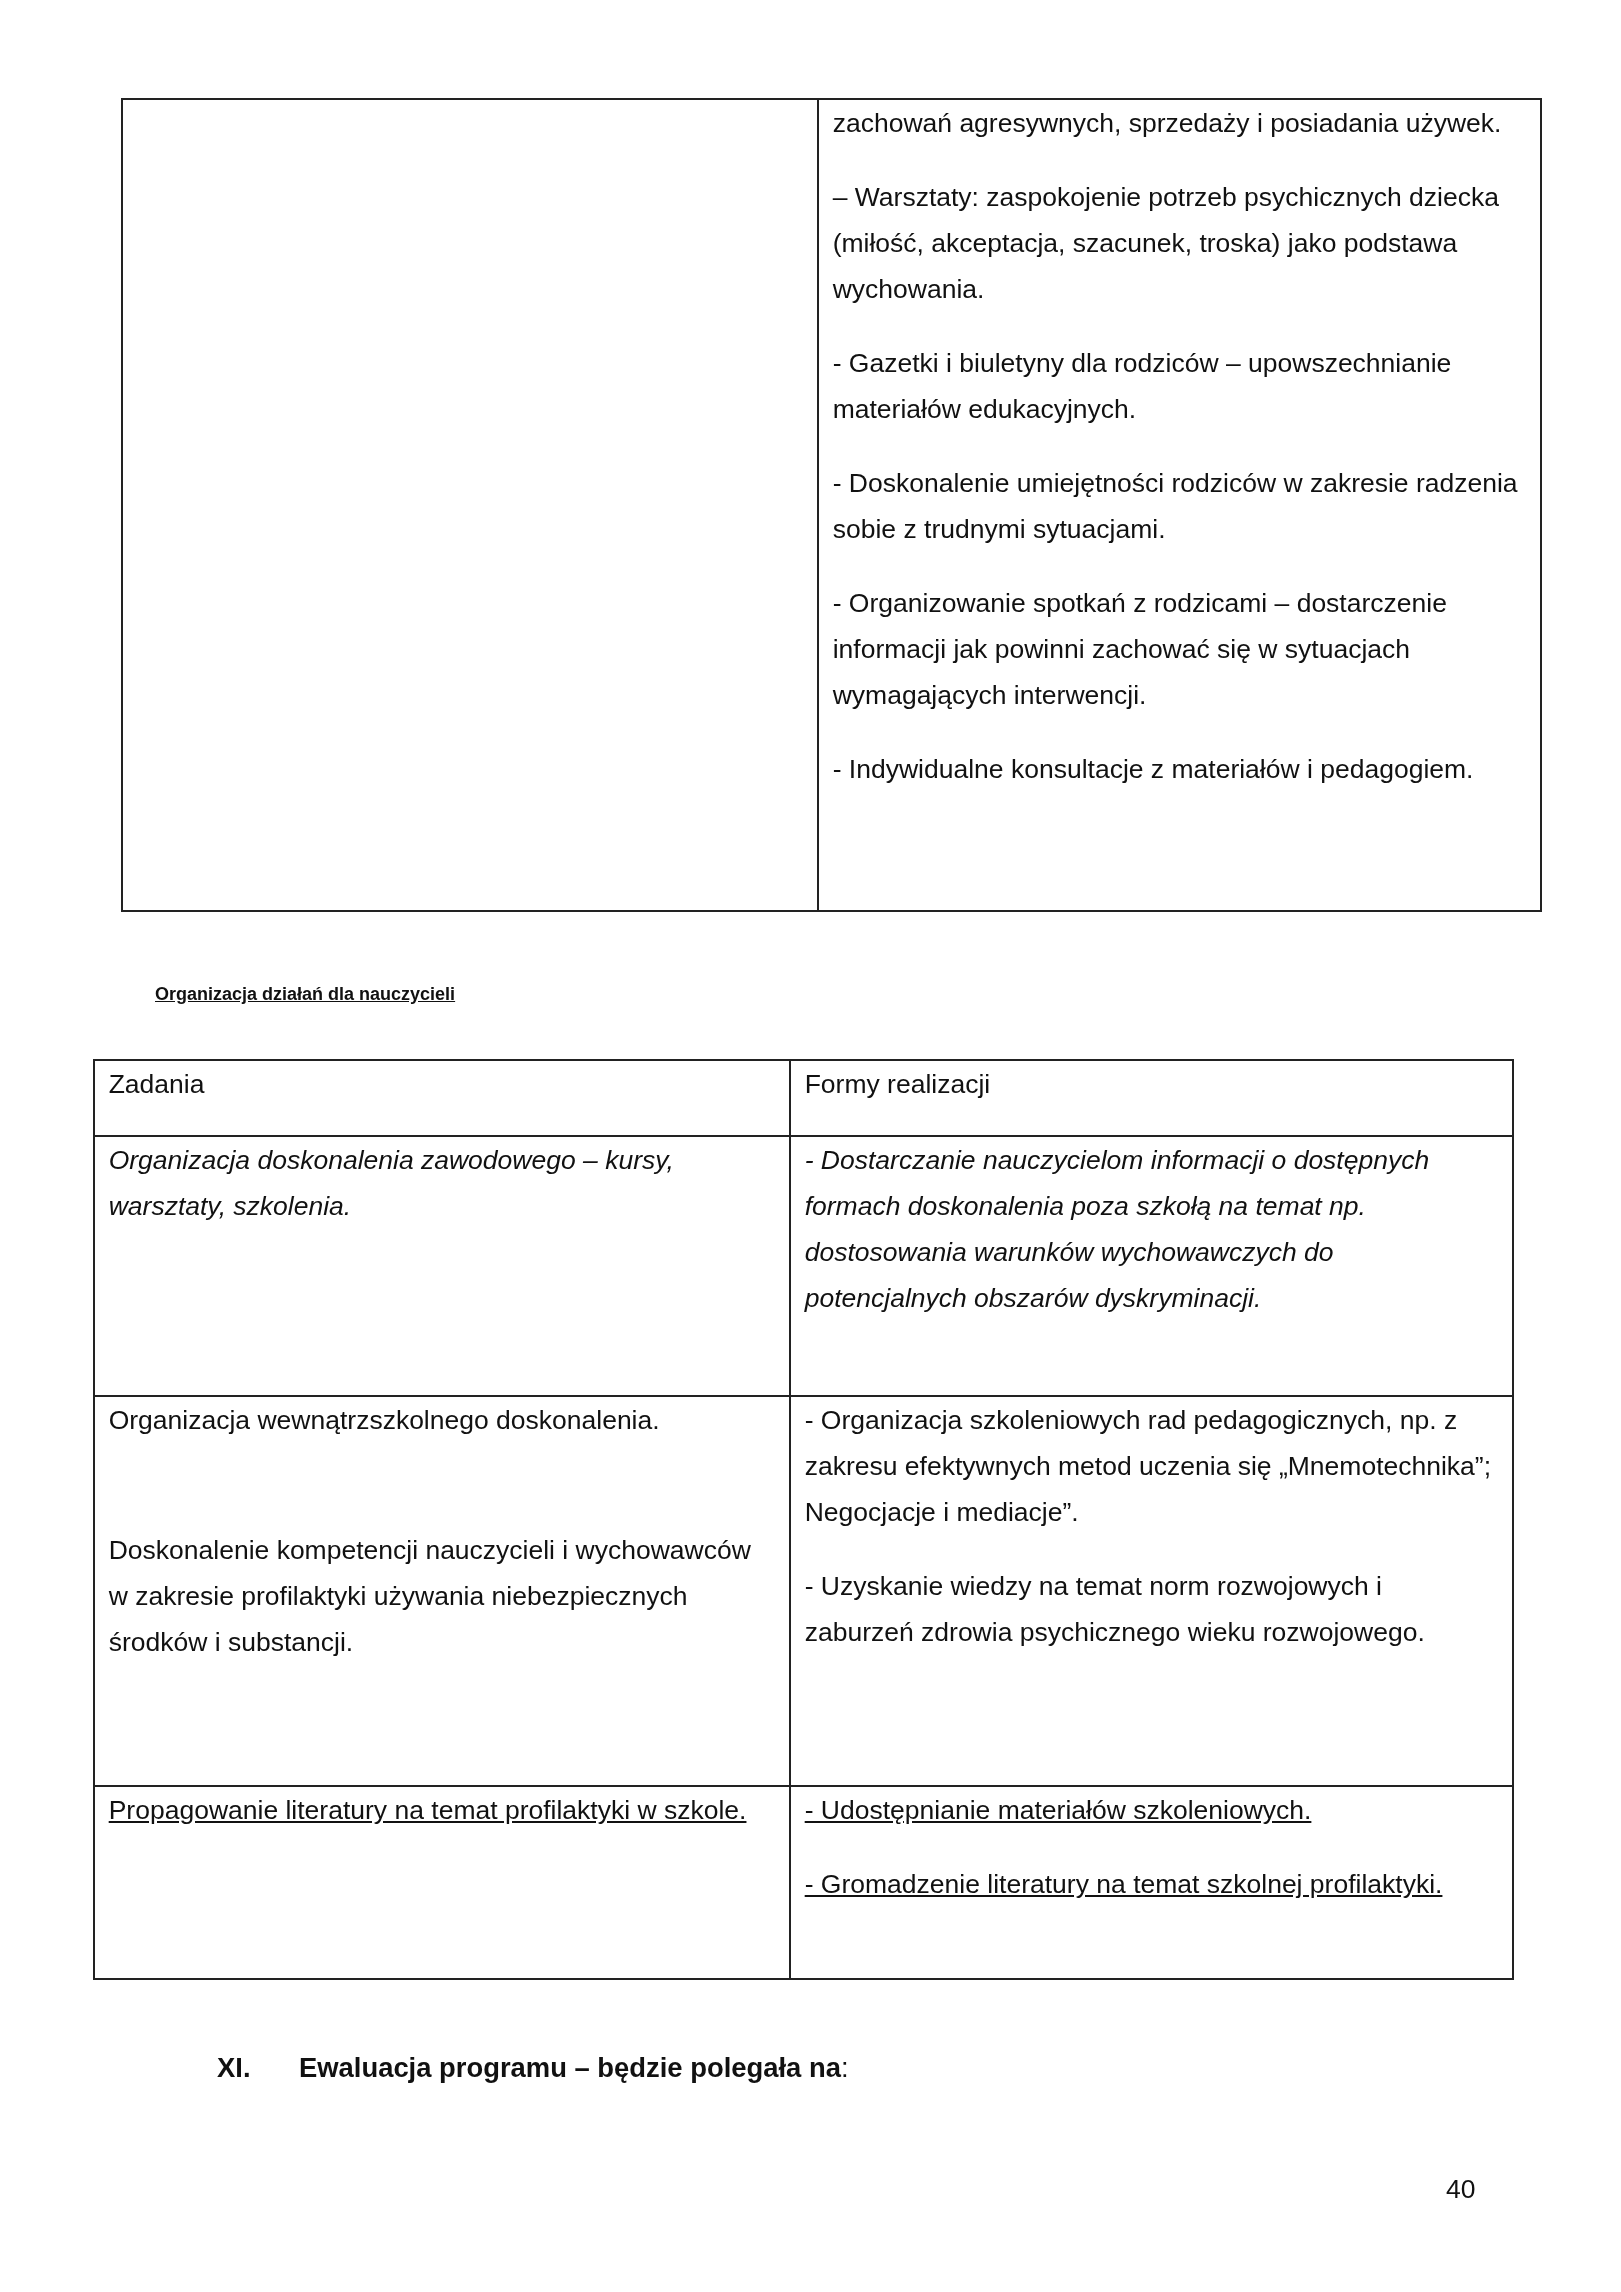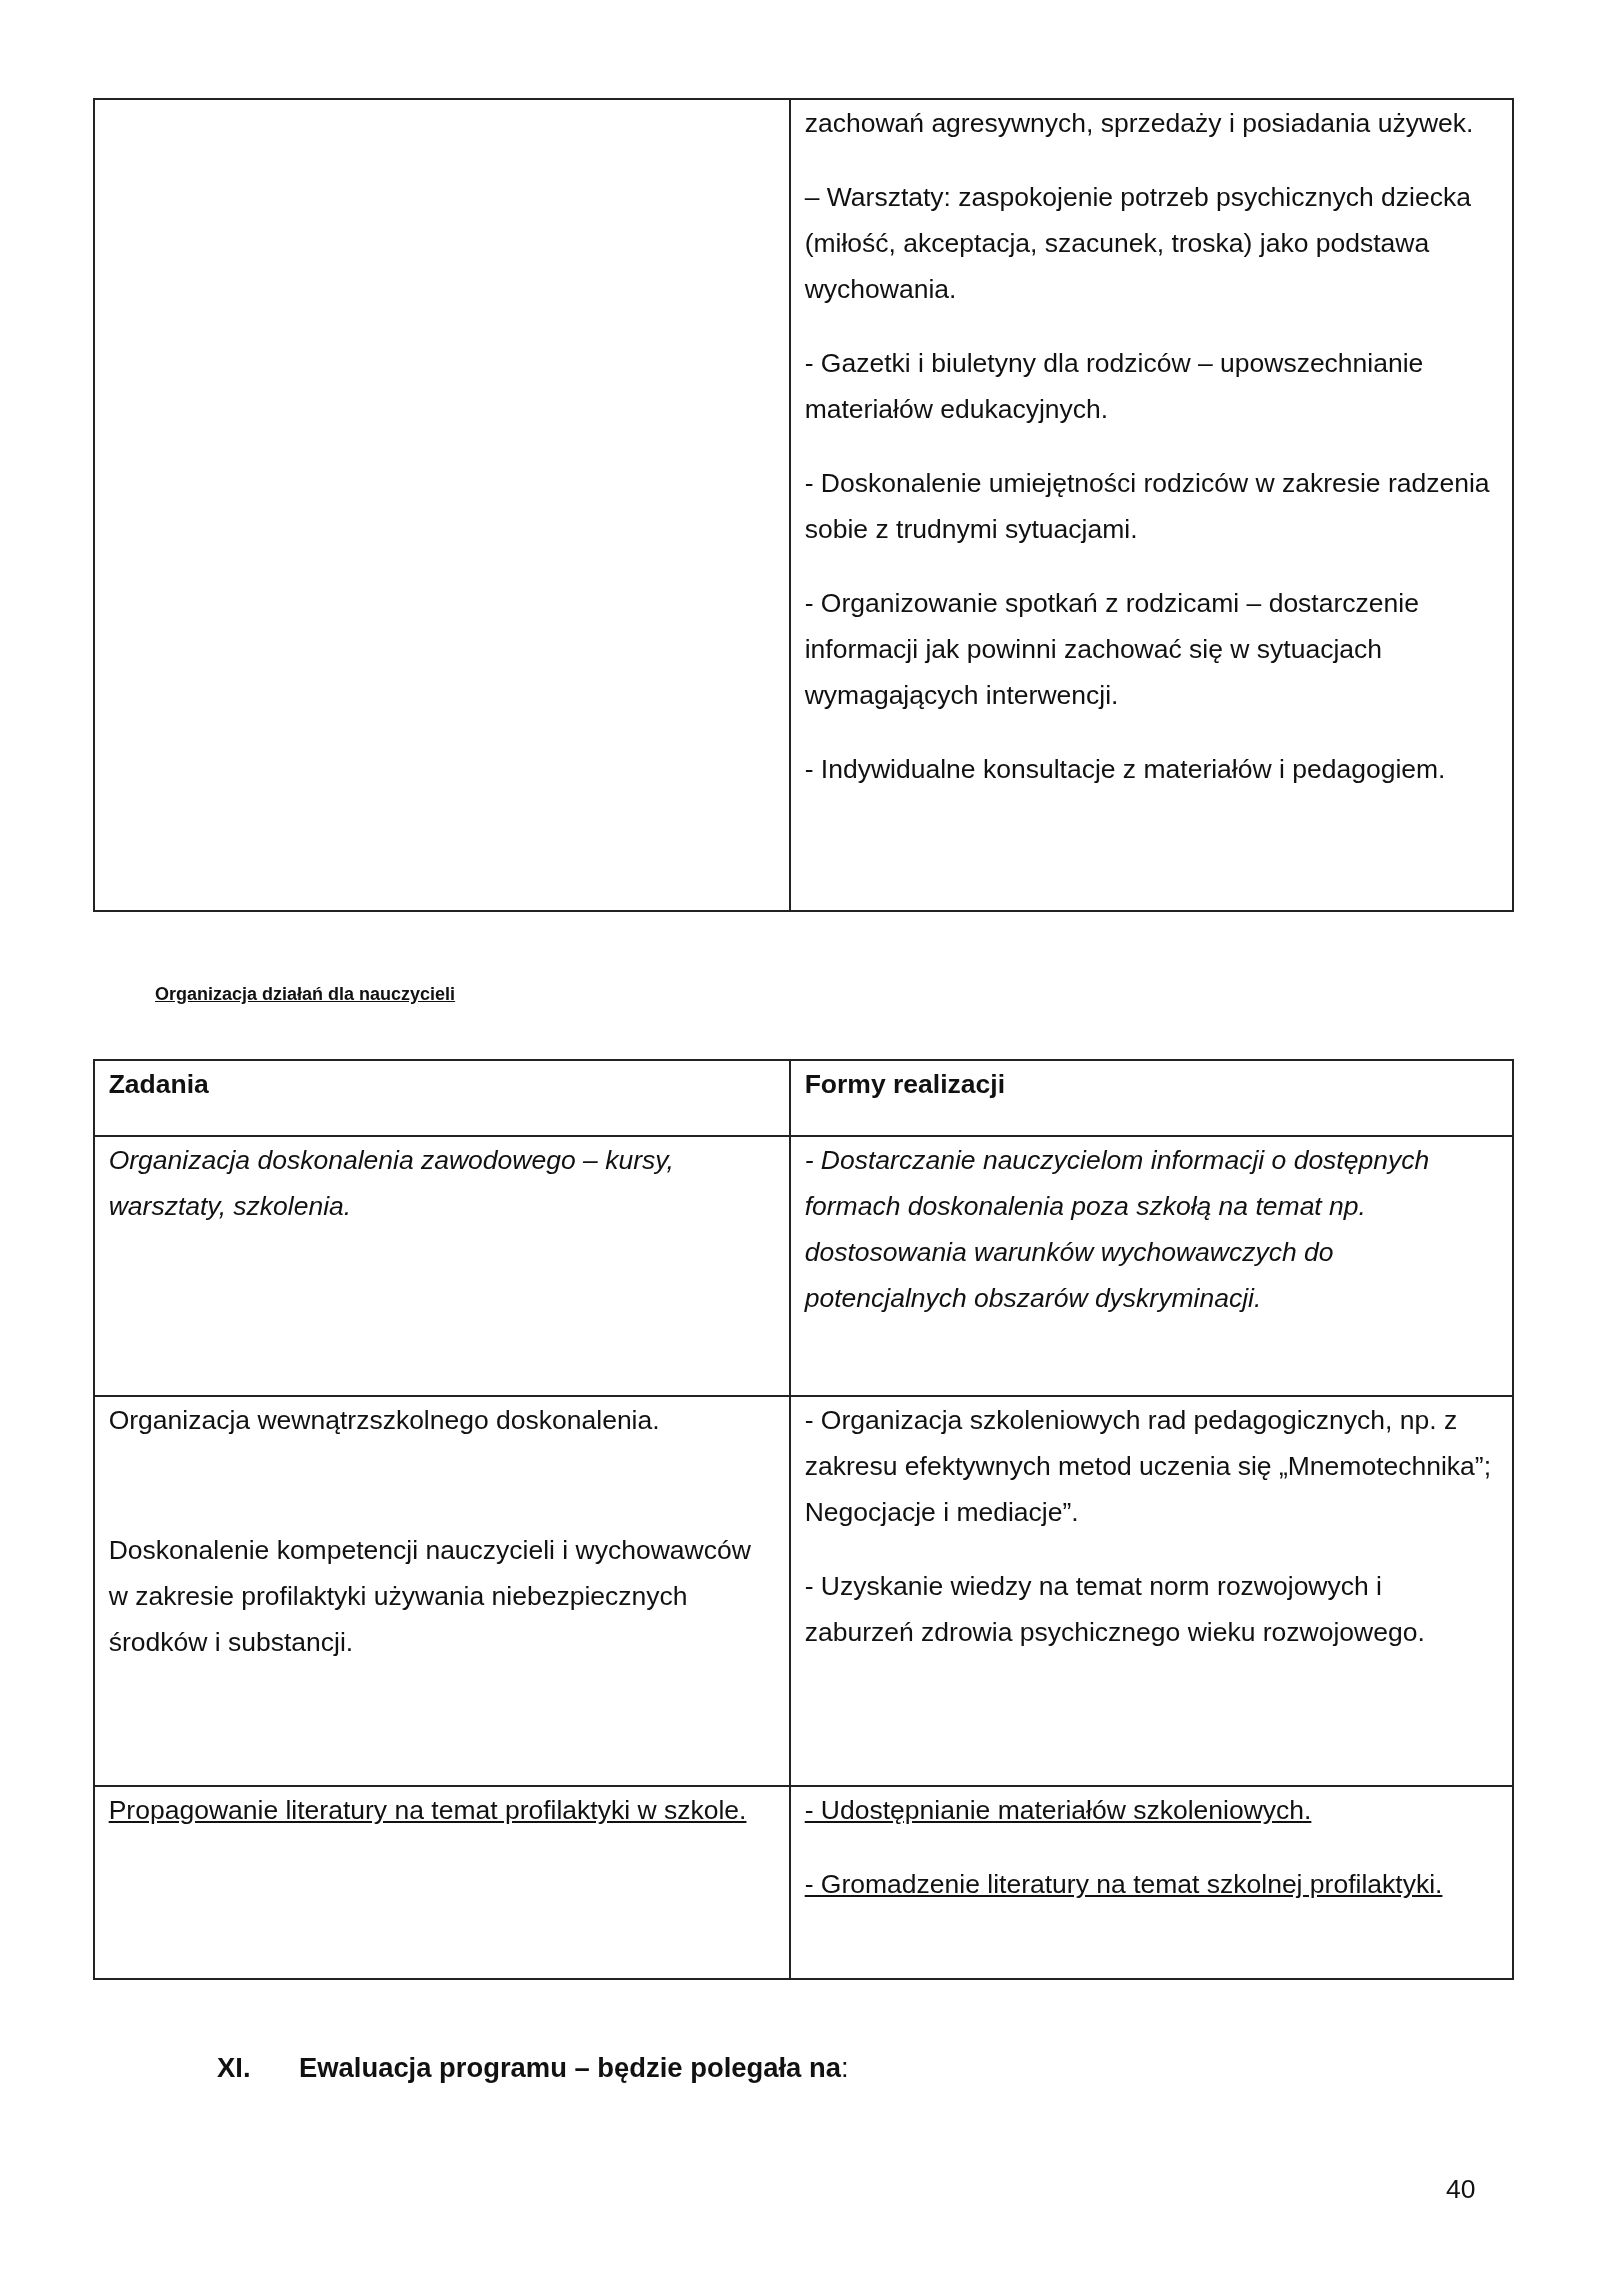--- a/index.html
+++ b/index.html
@@ -5,24 +5,24 @@
   html, body { margin: 0; padding: 0; background: #ffffff; }
   body { width: 1621px; height: 2293px; position: relative; overflow: hidden;
          font-family: "Liberation Sans", sans-serif; color: #111111; }
   .page { position: absolute; left: 0; top: 0; width: 1621px; height: 2293px; }
   table.doc { position: absolute; left: 93px; width: 1419px; border-collapse: collapse; table-layout: fixed; }
   table.doc td { border: 2px solid #222222; vertical-align: top; padding: 0 13.7px 0 13.7px; font-size: 26.5px; line-height: 46px; }
   table.doc col.c1 { width: 696px; }
   table.doc col.c2 { width: 723px; }
   .para { margin: 0; }
   .para + .para { margin-top: 28px; }
-  #t1 { top: 98px; }
+  #t1 { top: 98px; margin-left: 28px; }
   #t1 td { height: 810px; padding-top: 0px; }
   #t2 { top: 1059px; }
-  .hdr td { height: 74px; font-weight: bold; padding-top: 0; margin-left: 6px; }
+  .hdr td { height: 74px; font-weight: normal; padding-top: 0; margin-left: 6px; }
   .r1 td { height: 258px; font-style: italic; }
   .r2 td { height: 388px; }
   .r3 td { height: 191px; text-decoration: underline; }
   .gap { height: 69px; }
   .section-heading { position: absolute; left: 155px; top: 984px; font-size: 18px; font-weight: bold; text-decoration: underline; }
   .xi { position: absolute; left: 170px; top: 2052px; font-size: 27.4px; font-weight: bold; }
   .xi .num { display: inline-block; width: 82px; margin-left: 47px; }
   .xi .colon { font-weight: normal; }
   .page-num { position: absolute; left: 1446px; top: 2174px; font-size: 26.5px; }
 </style>

